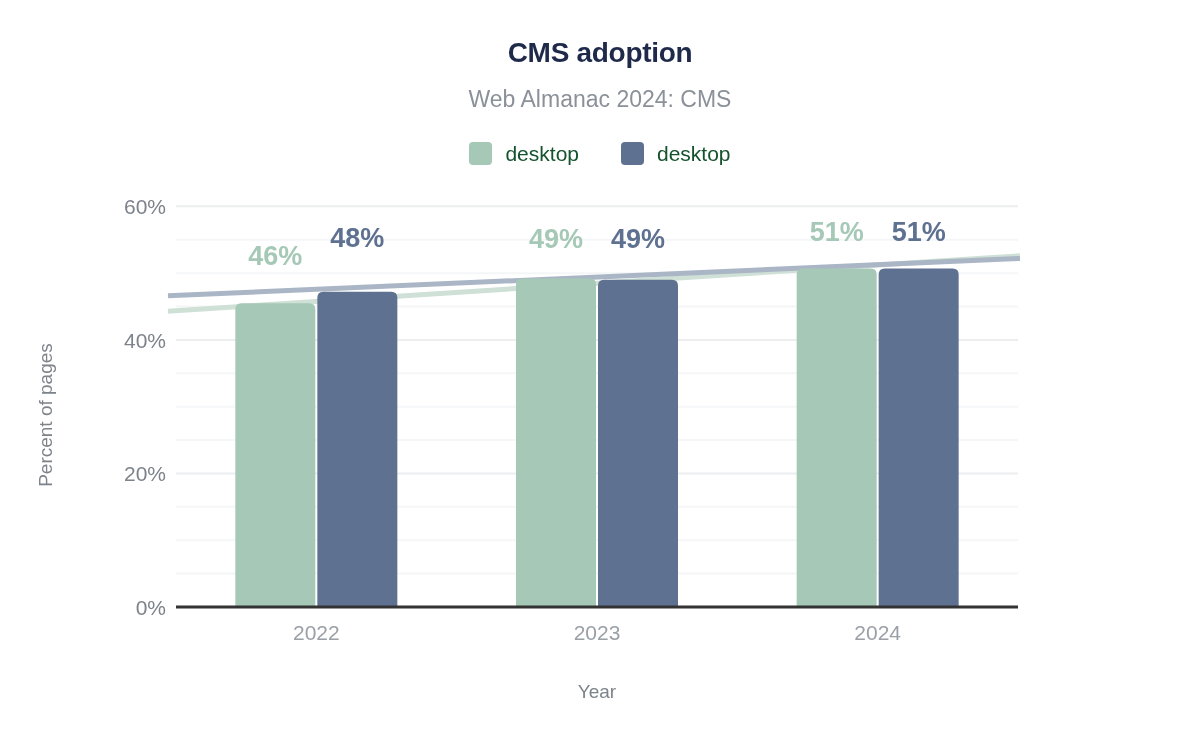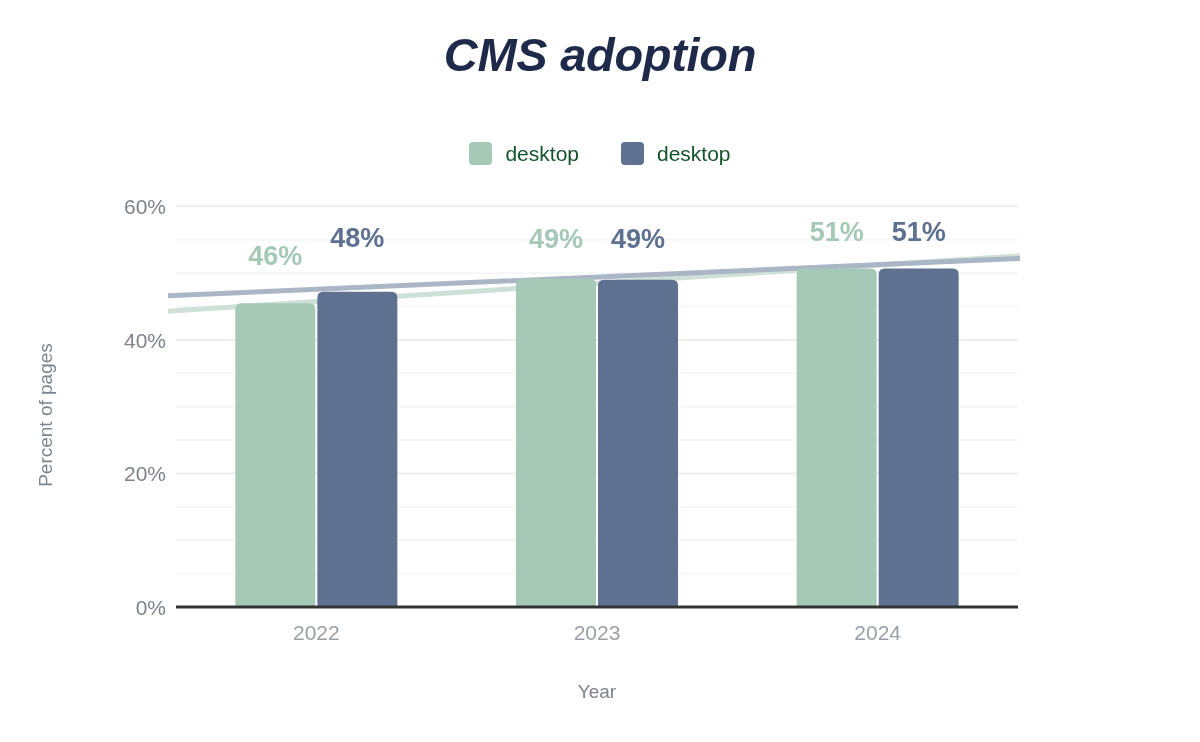--- a/index.html
+++ b/index.html
@@ -17,28 +17,27 @@
 
   
   #chart-header {
     position: absolute;
     top: 0;
     left: 0;
     width: 1200px;
     text-align: center;
   }
   #chart-title {
-    margin: 0;
+    margin: 8px;
     padding-top: 30px;
-    font-size: 47px;
+    font-size: 28px;
     font-weight: bold;
     color: #1f2a4a;
     letter-spacing: -0.3px;
     line-height: 1.05;
-    font-style: italic;
   }
   #chart-subtitle {
     margin: 0;
     padding-top: 12px;
     font-size: 23px;
     font-weight: normal;
     color: #8b9199;
     line-height: 1.05;
   }
 
@@ -104,20 +103,21 @@
     font-family: "Liberation Sans", sans-serif;
     font-size: 27px;
     font-weight: bold;
   }
 </style>
 </head>
 <body>
 
 <div id="chart-header">
   <h1 id="chart-title">CMS adoption</h1>
+  <h2 id="chart-subtitle">Web Almanac 2024: CMS</h2>
 </div>
 
 <div id="chart-legend">
   <div class="legend-item">
     <span class="legend-swatch" style="background: rgb(166, 200, 182);"></span>
     <span class="legend-label">desktop</span>
   </div>
   <div class="legend-item">
     <span class="legend-swatch" style="background: rgb(95, 113, 145);"></span>
     <span class="legend-label">desktop</span>

